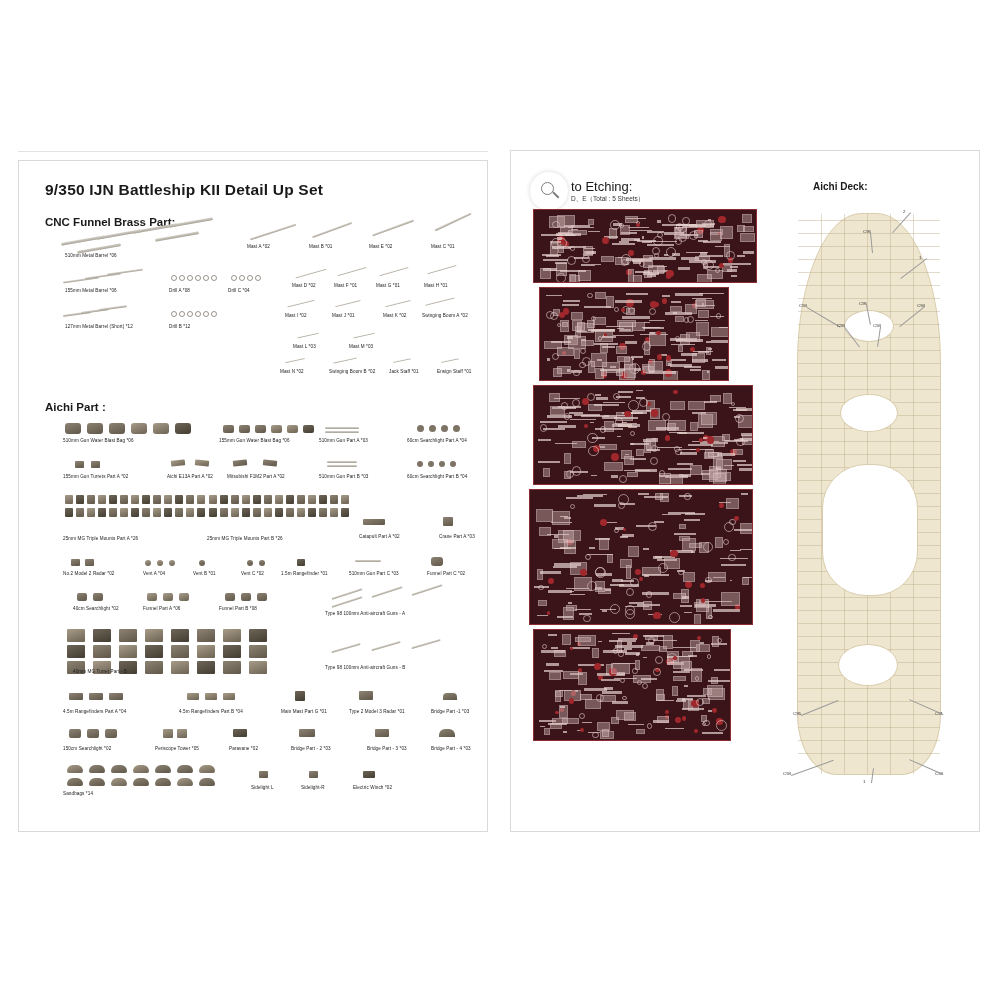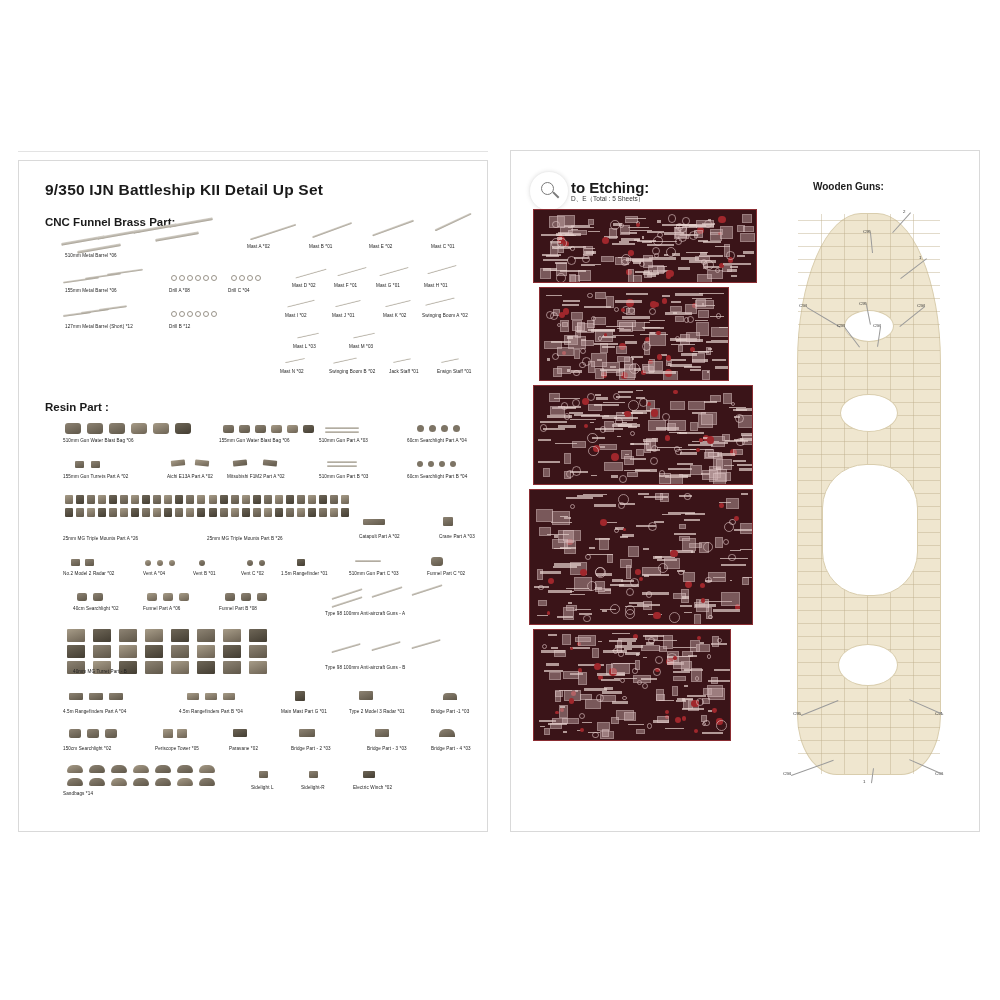--- a/index.html
+++ b/index.html
@@ -26,21 +26,21 @@
   .art{position:absolute;}
   .barrel{position:absolute;background:linear-gradient(180deg,#d8d4cc,#a59f93);border-radius:1px;}
   .ring{position:absolute;width:4px;height:4px;border:1px solid #9a948a;border-radius:50%;}
   .blk{position:absolute;background:linear-gradient(160deg,#8d8373,#5f5749);border-radius:1px;}
   .blk.l{background:linear-gradient(160deg,#a79c88,#6d6354);}
   .blk.d{background:linear-gradient(160deg,#6e6657,#433d32);}
   .dot{position:absolute;background:#7d7465;border-radius:50%;}
 
   
   #right-sheet{left:510px;top:150px;width:470px;height:682px;}
-  #pe-head{position:absolute;left:60px;top:28px;font-size:15px;font-weight:bold;color:#1a1a1a;}
+  #pe-head{position:absolute;left:60px;top:28px;font-size:13px;font-weight:normal;color:#1a1a1a;}
   #pe-sub{position:absolute;left:60px;top:44px;font-size:6.5px;color:#333;}
   #deck-head{position:absolute;left:302px;top:30px;font-size:10px;font-weight:bold;color:#1a1a1a;}
   .zoom-badge{
     position:absolute;left:18px;top:20px;width:38px;height:38px;border-radius:50%;
     background:#fff;border:1px solid #eee;box-shadow:0 0 4px rgba(0,0,0,.10);
   }
   .zoom-badge:after{
     content:"";position:absolute;left:11px;top:10px;width:11px;height:11px;border:1.6px solid #7a7a7a;border-radius:50%;
   }
   .zoom-badge:before{
@@ -59,21 +59,21 @@
   .lead{position:absolute;background:#9a9a9a;height:.6px;transform-origin:0 0;}
   .lbl{position:absolute;font-size:4.4px;color:#333;}
 </style>
 </head>
 <body>
 
 <div class="page" id="left-sheet">
 
   <div class="sheet-title">9/350 IJN Battleship KII Detail Up Set</div>
   <div class="section-head" id="cnc-head">CNC Funnel Brass Part:</div>
-  <div class="section-head" id="resin-head">Resin Part :</div>
+  <div class="section-head" id="resin-head">Aichi Part :</div>
 
   <div class="art">
 
     <div class="barrel" style="left:42px;top:78px;width:44px;height:3px;transform:rotate(-10deg);"></div>
     <div class="barrel" style="left:78px;top:72px;width:44px;height:3px;transform:rotate(-10deg);"></div>
     <div class="barrel" style="left:114px;top:66px;width:44px;height:3px;transform:rotate(-10deg);"></div>
     <div class="barrel" style="left:150px;top:60px;width:44px;height:3px;transform:rotate(-10deg);"></div>
     <div class="barrel" style="left:58px;top:86px;width:44px;height:3px;transform:rotate(-10deg);"></div>
     <div class="barrel" style="left:136px;top:74px;width:44px;height:3px;transform:rotate(-10deg);"></div>
 
@@ -375,21 +375,21 @@
       <div class="cap" style="left: 232px; top: 624px;">Sidelight L</div>
       <div class="cap" style="left: 282px; top: 624px;">Sidelight-R</div>
       <div class="cap" style="left: 334px; top: 624px;">Electric Winch *02</div>
     </div>
 </div>
 
 <div class="page" id="right-sheet">
   <div class="zoom-badge"></div>
   <div id="pe-head">to Etching:</div>
   <div id="pe-sub">D、E（Total : 5 Sheets）</div>
-  <div id="deck-head">Wooden Guns:</div>
+  <div id="deck-head">Aichi Deck:</div>
 
   <div id="frets">
       <div class="fret" style="left: 22px; top: 58px; width: 222px; height: 72px;">
         <div class="fr-box" style="left: 66.5577px; top: 46.1179px; width: 11.7598px; height: 3.60042px;"></div>
         <div class="fr-red" style="left: 92.3828px; top: 59.206px; width: 5.71837px; height: 5.71837px;"></div>
         <div class="fr-bar" style="left: 78.3292px; top: 32.8374px; width: 23.0734px; height: 2.30964px;"></div>
         <div class="fr-bar" style="left: 52.2877px; top: 40.917px; width: 7.3724px; height: 2.96913px;"></div>
         <div class="fr-box" style="left: 81.496px; top: 47.46px; width: 11.4357px; height: 5.5393px;"></div>
         <div class="fr-bar" style="left: 165.575px; top: 42.3955px; width: 7.64631px; height: 2.88794px;"></div>
         <div class="fr-bar" style="left: 50.2673px; top: 40.8942px; width: 11.6081px; height: 2.96062px;"></div>

